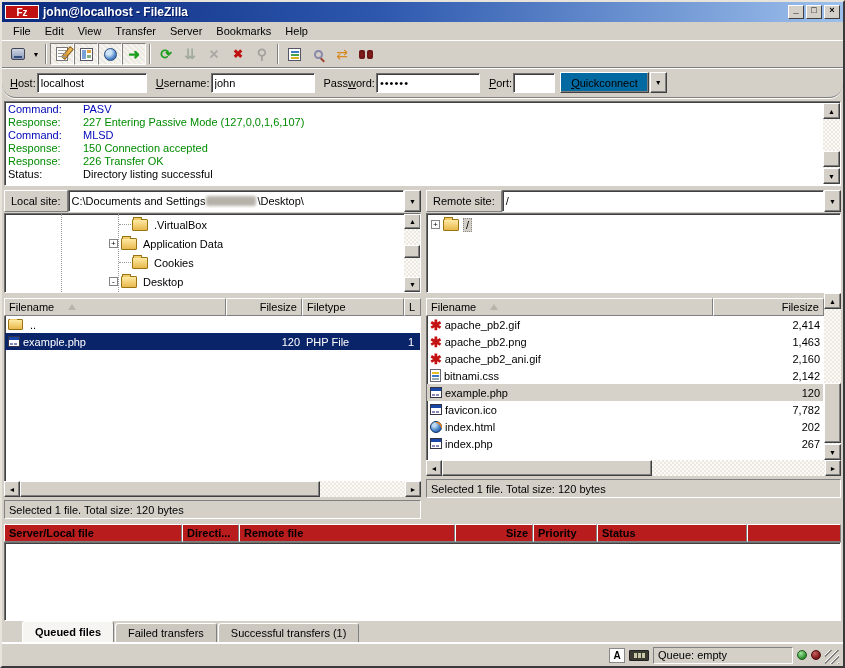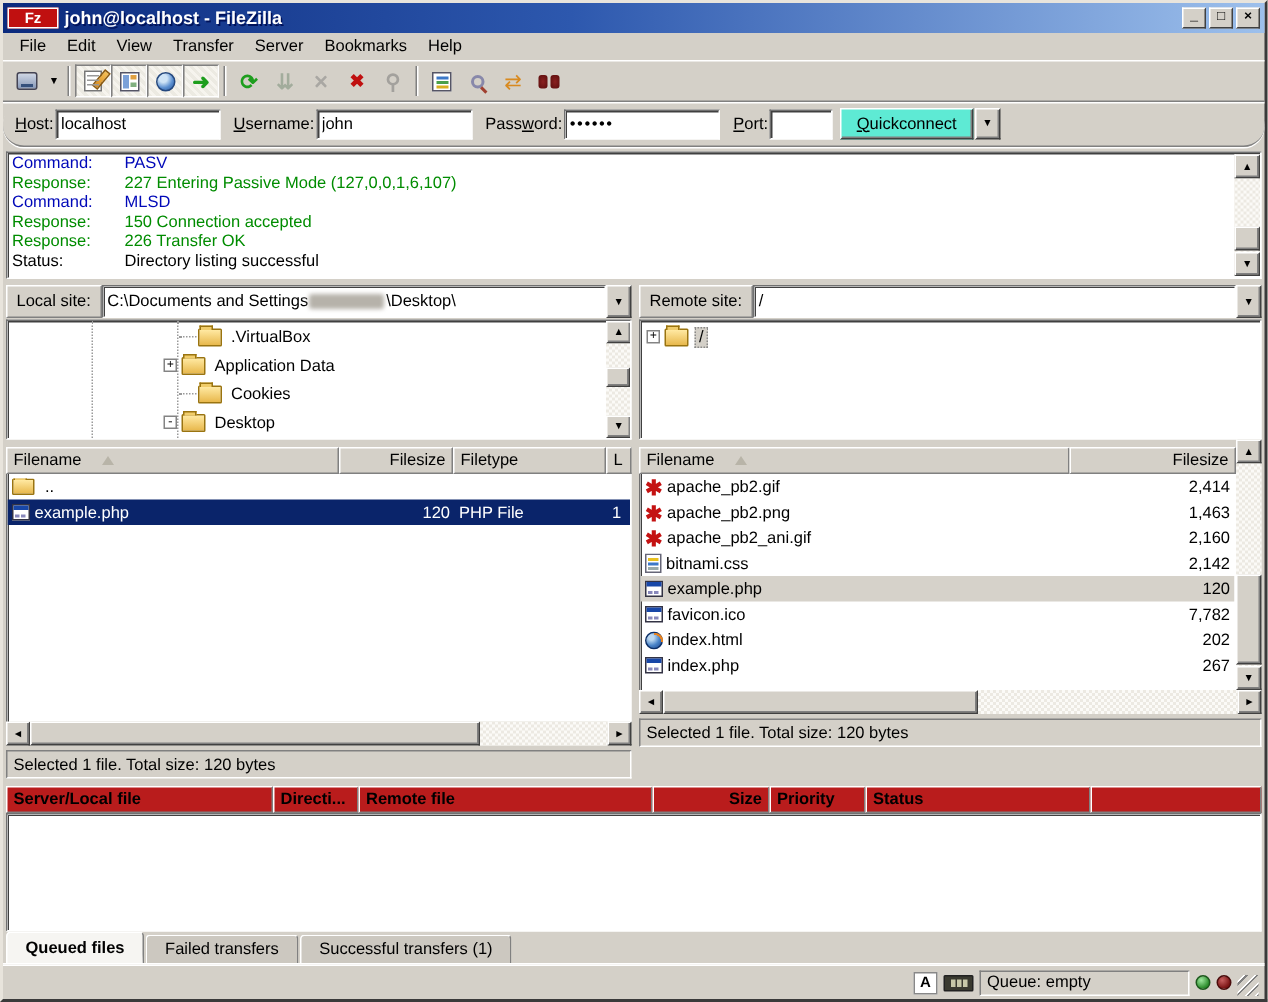--- a/index.html
+++ b/index.html
@@ -62,21 +62,21 @@
                    background:radial-gradient(#8a2020,#5a0d0d); border-radius:2px; }
   .ic-binoc::before { left:0; } .ic-binoc::after { right:0; }
 
   
   .qcbar { height:30px; flex:0 0 30px; display:flex; align-items:center; padding-left:8px; gap:1px;
            border-bottom:1px solid #808080; box-shadow:0 1px 0 #fff;border-radius:14px; }
   .qc-label u { text-decoration:underline; }
   .field { height:20px; background:#fff; border:1px solid; border-color:#707070 #fff #fff #707070;
            box-shadow:inset 1px 1px 0 #404040; padding:2px 3px; font-family:"Liberation Sans",sans-serif; font-size:11px; }
   .f-host{width:110px;} .f-user{width:104px;} .f-pass{width:104px; letter-spacing:1px;} .f-port{width:42px;}
-  .qc-btn { height:21px; margin-left:4px; padding:0 10px; background:#5eead4; border:1px solid;
+  .qc-btn { height:21px; margin-left:4px; padding:0 10px; background:#0369a1; border:1px solid;
             border-color:#fff #404040 #404040 #fff; box-shadow:inset -1px -1px 0 #808080; font-size:11px; }
   .qc-drop { width:17px; height:21px; background:#d4d0c8; border:1px solid; border-color:#fff #404040 #404040 #fff;
              box-shadow:inset -1px -1px 0 #808080; font-size:7px; display:flex; align-items:center; justify-content:center; }
 
   
   .logwrap { flex:0 0 90px; padding:3px 2px 2px 2px; display:flex; }
   .logbox { flex:1; background:#fff; border:1px solid; border-color:#707070 #fff #fff #707070;
             box-shadow:inset 1px 1px 0 #404040; overflow:hidden; padding:1px 0; display:flex; }
   .loglines { flex:1; }
   .log-line { display:flex; height:13px; line-height:13px; white-space:nowrap; }
@@ -157,21 +157,21 @@
   .fi-folder { width:15px; height:11px; }
 
   .statusline { flex:0 0 19px; margin-top:3px; border:1px solid; border-color:#808080 #fff #fff #808080;
                 display:flex; align-items:center; padding:0 4px; }
 
   
   .queuewrap { flex:1; display:flex; flex-direction:column; padding:2px 2px 0 2px; }
   .qheader { flex:0 0 18px; display:flex; background:#b91c1c;font-weight:bold; }
   .qbody { flex:1; background:#fff; border:1px solid; border-color:#707070 #fff #fff #707070;
            box-shadow:inset 1px 1px 0 #404040; }
-  .tabsrow { flex:0 0 21px; display:flex; align-items:flex-end; padding-left:2px; border-bottom:1px solid #fff; }
+  .tabsrow { flex:0 0 21px; display:flex; align-items:flex-end; padding-left:20px; border-bottom:1px solid #fff; }
   .tab { height:19px; padding:0 12px; display:flex; align-items:center; background:#ccc8c0;
          border:1px solid; border-color:#fff #808080 #808080 #fff; border-bottom:none; border-radius:3px 3px 0 0; margin-right:1px; }
   .tab.active { background:#f6f5f2; font-weight:bold; height:21px; }
 
   
   .statusbar { flex:0 0 23px; display:flex; align-items:center; justify-content:flex-end; gap:4px;
                padding:2px 4px 2px 4px; border-top:1px solid #fff; }
   .mini-icon { width:16px; height:15px; background:#fff; border:1px solid #888; font-size:10px; font-weight:bold;
                display:flex; align-items:center; justify-content:center; }
   .speed-badge { width:20px; height:11px; background:#3a3a30; border:1px solid #222; border-radius:1px;
@@ -533,21 +533,21 @@
   </div>
 
   <div class="queuewrap">
     <div class="qheader">
       <div class="hcell" style="width:178px">
           <span>Server/Local file</span>
         </div>
       <div class="hcell" style="width:57px">
           <span>Directi...</span>
         </div>
-      <div class="hcell" style="width:196px">
+      <div class="hcell" style="width:216px">
           <span>Remote file</span>
         </div>
       <div class="hcell right" style="width:78px">
           <span>Size</span>
         </div>
       <div class="hcell" style="width:64px">
           <span>Priority</span>
         </div>
       <div class="hcell" style="width:150px">
           <span>Status</span>

